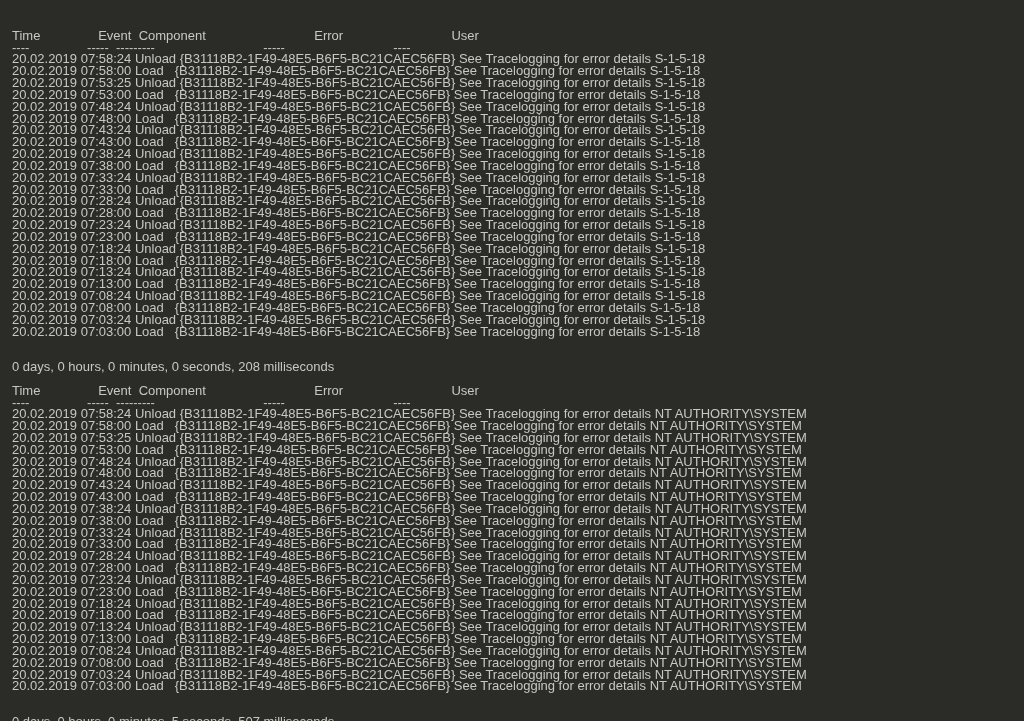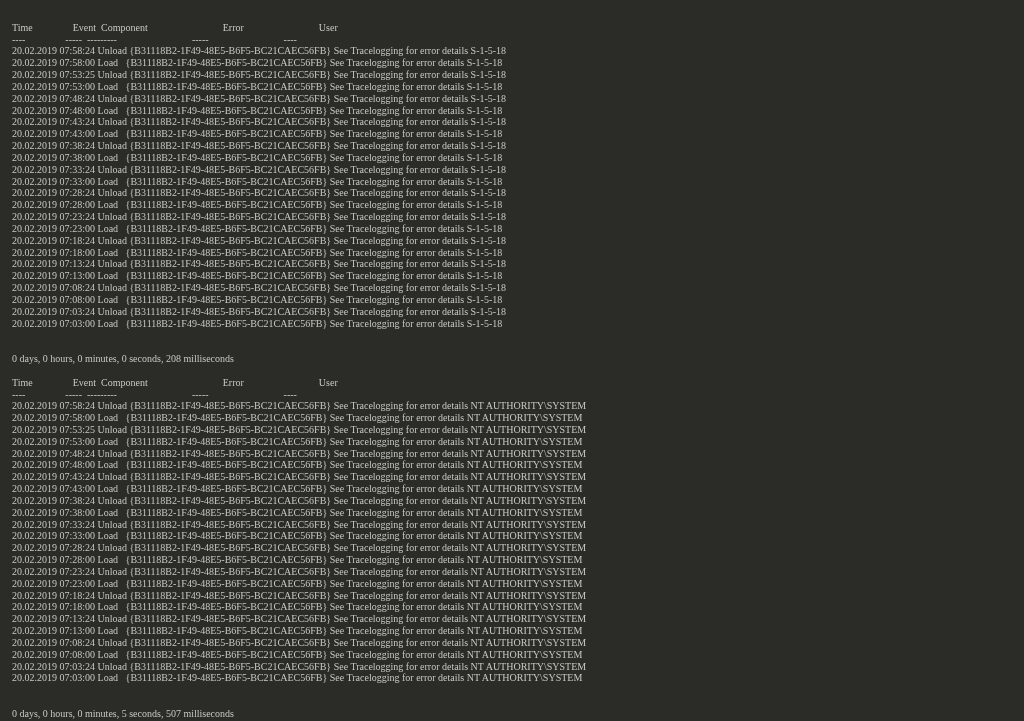--- a/index.html
+++ b/index.html
@@ -8,23 +8,23 @@
   }
   body {
     width: 1024px;
     height: 721px;
     overflow: hidden;
     background: #2b2b27;
   }
   #terminal {
     position: absolute;
     top: 0; left: 0; right: 0; bottom: 0;
-    padding: 10px 0 0 12px;
-    font-family: Liberation Serif, serif;
-    font-size: 10px;
+    padding: 18px 0 0 12px;
+    font-family: Liberation Sans, sans-serif;
+    font-size: 13px;
     line-height: 11.83px;
     color: #c8c8c3;
     overflow: hidden;
   }
   .line {
     white-space: pre;
     height: 11.83px;
   }
   .cursor {
     display: inline-block;

